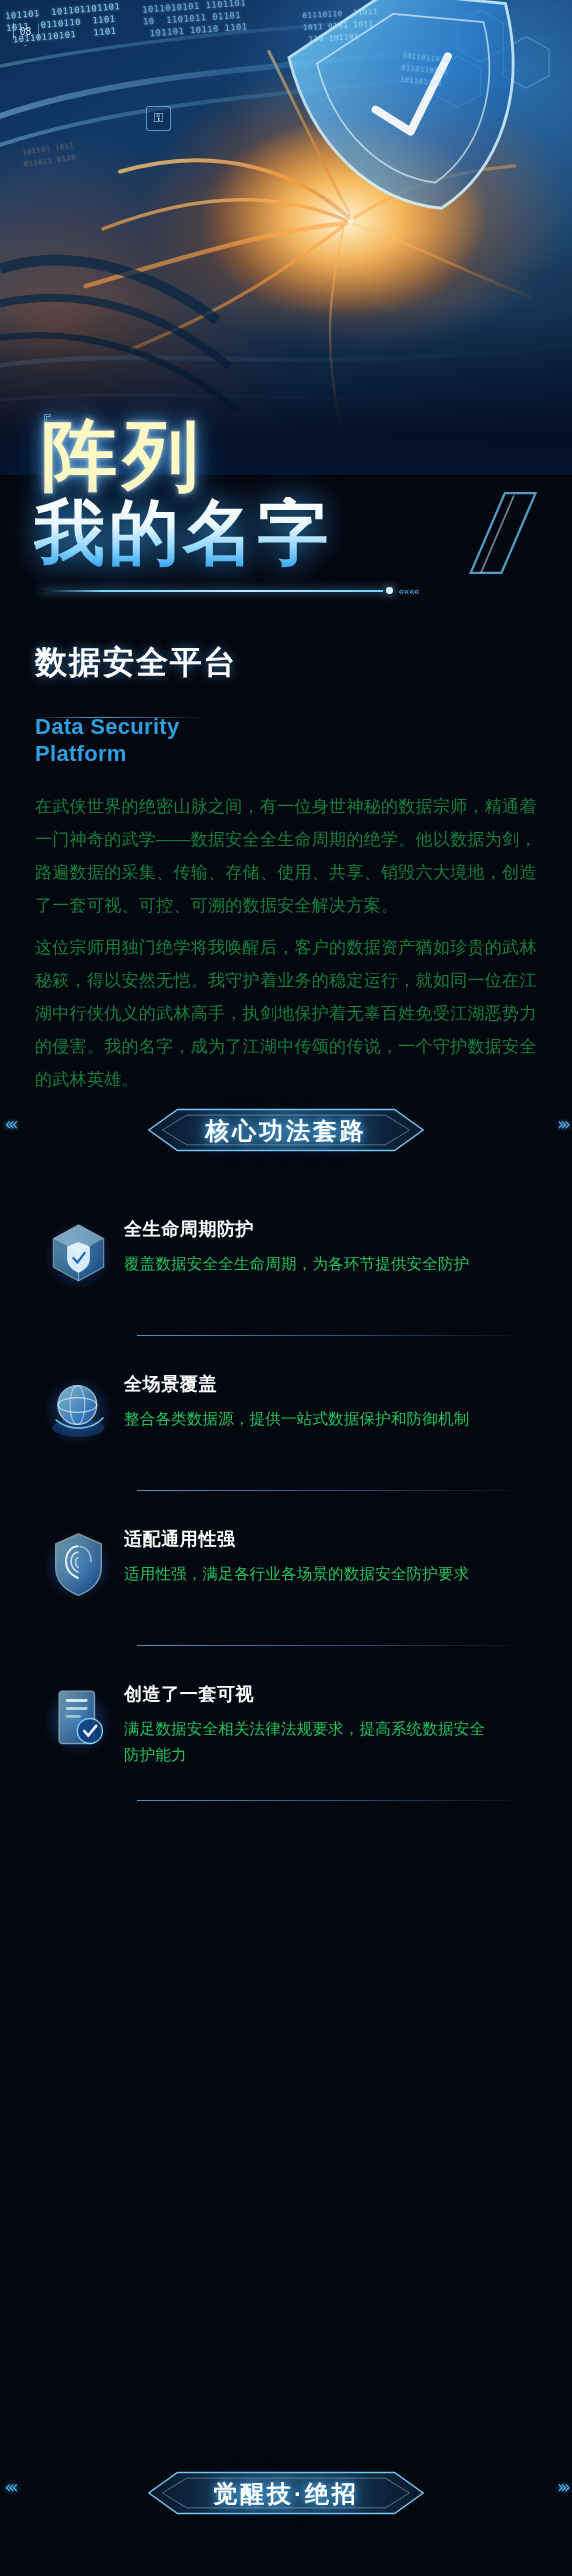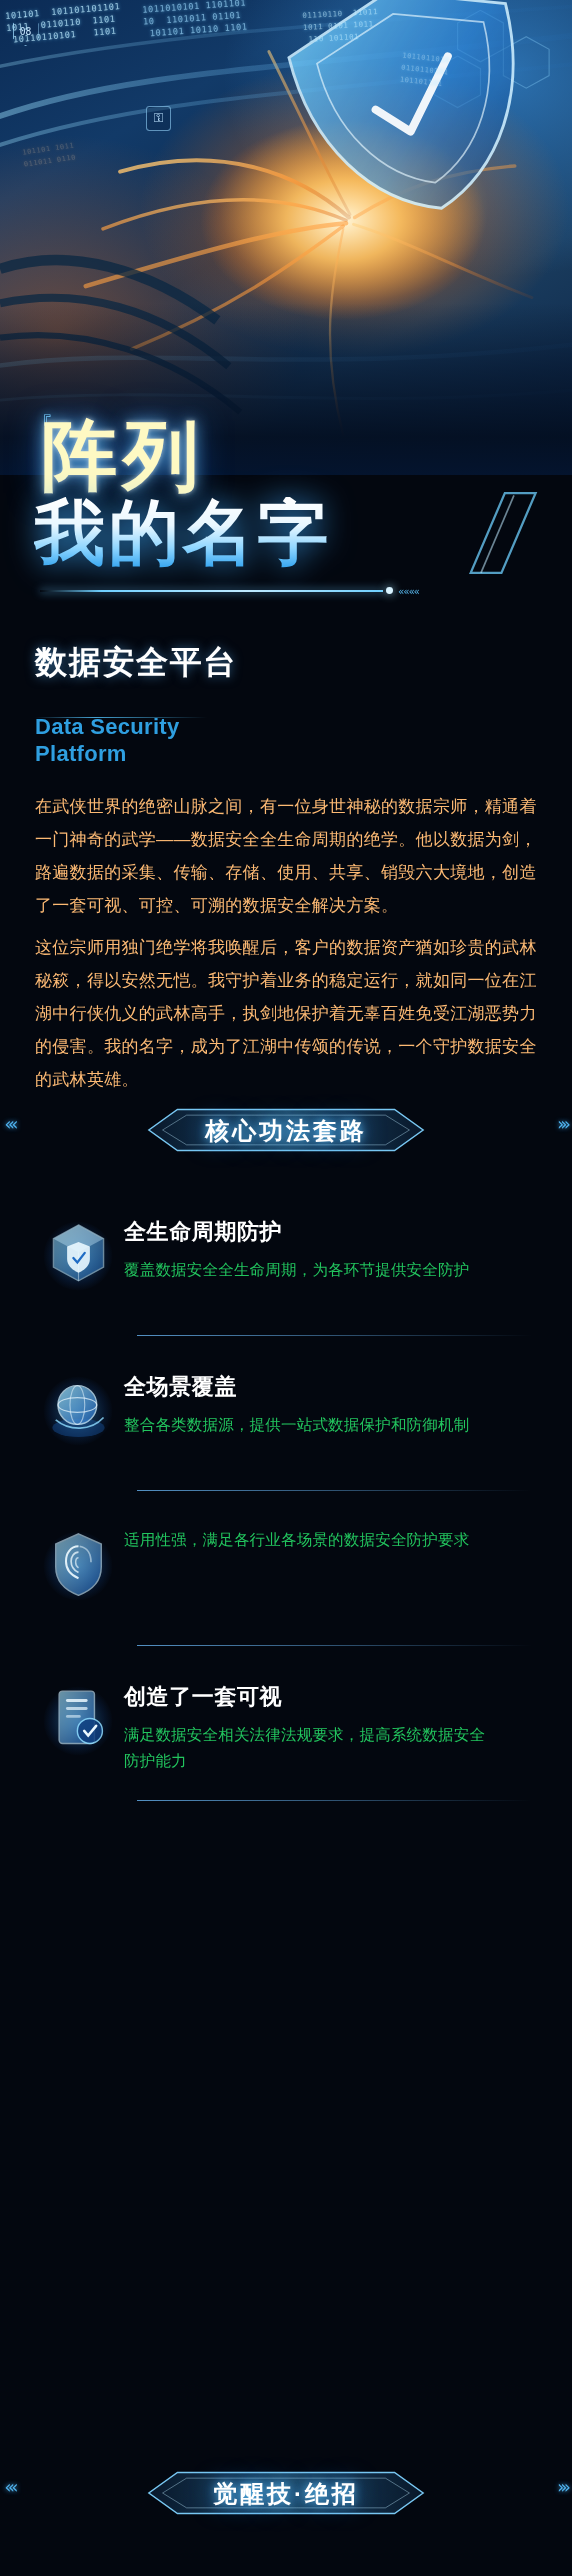--- a/index.html
+++ b/index.html
@@ -156,21 +156,21 @@
   }
   .sub-en .line2 { display: block; }
   .sub-en-underline {
     position: absolute; left: 35px; top: 717px; width: 172px; height: 1.1px;
     background: linear-gradient(90deg, rgba(60,170,235,.0) 0%, rgba(80,190,245,.85) 35%, rgba(60,170,235,0) 100%);
   }
 
   
   .body-copy {
     position: absolute; left: 35px; top: 790px; width: 504px;
-    color: #fdba74;
+    color: #15803d;
     font-size: 17px;
     line-height: 33px;
     letter-spacing: 0.3px;
   }
   .body-copy p + p { margin-top: 9px; }
 
   
   .banner {
     position: absolute; left: 0; width: 572px; height: 63px;
   }
@@ -206,21 +206,21 @@
     align-items: flex-start;
   }
   .feature-icon {
     flex: 0 0 76px;
     height: 80px;
     position: relative;
     margin-top: 3.4px;
   }
   .feature-text { flex: 1 1 auto; padding-left: 8px; padding-top: 5.7px; }
   .feature-title {
-    font-size: 22px; font-weight: 700; color: #ffffff; letter-spacing: 0.6px;
+    font-size: 18px; font-weight: 700; color: #ffffff; letter-spacing: 0.6px;
     margin-bottom: 10.3px;
   }
   .feature-desc {
     font-size: 15.5px; line-height: 26px; color: #22c55e; letter-spacing: 0.2px;
     max-width: 372px;
   }
   .feature-sep {
     position: absolute; left: 137px; right: 40px; bottom: 15px; height: 1.1px;
     background: linear-gradient(90deg, rgba(110,190,255,.75) 0%, rgba(110,190,255,.38) 55%, rgba(110,190,255,0) 100%);
   }
@@ -441,20 +441,21 @@
             </defs>
             <path d="M60 12 L100 30 L100 70 C100 96, 82 112, 60 120 C38 112, 20 96, 20 70 L20 30 Z" fill="url(#i3a)" opacity=".6" stroke="#cdeeff" stroke-width="2.5"></path>
             <path d="M60 34 C 46 34, 38 46, 38 60 C38 74, 46 84, 60 90" fill="none" stroke="#f0fbff" stroke-width="3.5" opacity=".9"></path>
             <path d="M60 44 C 52 44, 47 52, 47 60 C47 70, 52 76, 60 80" fill="none" stroke="#f0fbff" stroke-width="3" opacity=".75"></path>
             <path d="M60 54 C 56 54, 55 58, 55 62 C55 66, 57 70, 60 72" fill="none" stroke="#f0fbff" stroke-width="2.6" opacity=".65"></path>
             <path d="M62 34 C 76 36, 82 48, 82 62" fill="none" stroke="#f0fbff" stroke-width="3" opacity=".5"></path>
           </svg>
         </div>
       </div>
       <div class="feature-text">
+        <div class="feature-title">适配通用性强</div>
         <div class="feature-desc">适用性强，满足各行业各场景的数据安全防护要求</div>
       </div>
       <div class="feature-sep"></div>
     </div>
 
     <div class="feature-row">
       <div class="feature-icon">
         <div class="ico-glow"></div>
         <div class="ico-wrap">
           <svg width="69" height="74" viewBox="0 0 120 130">

